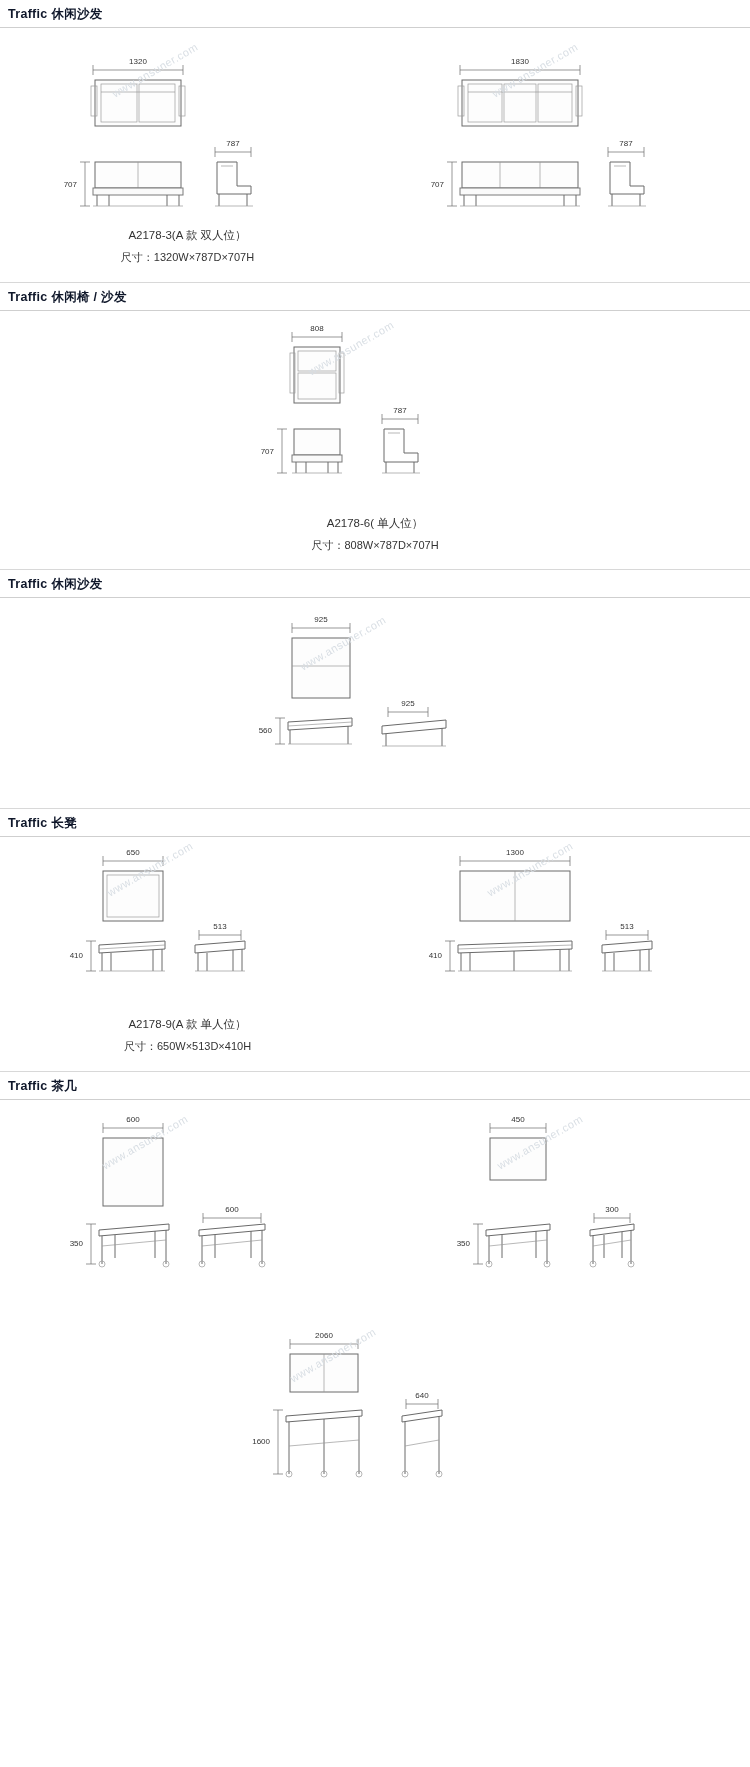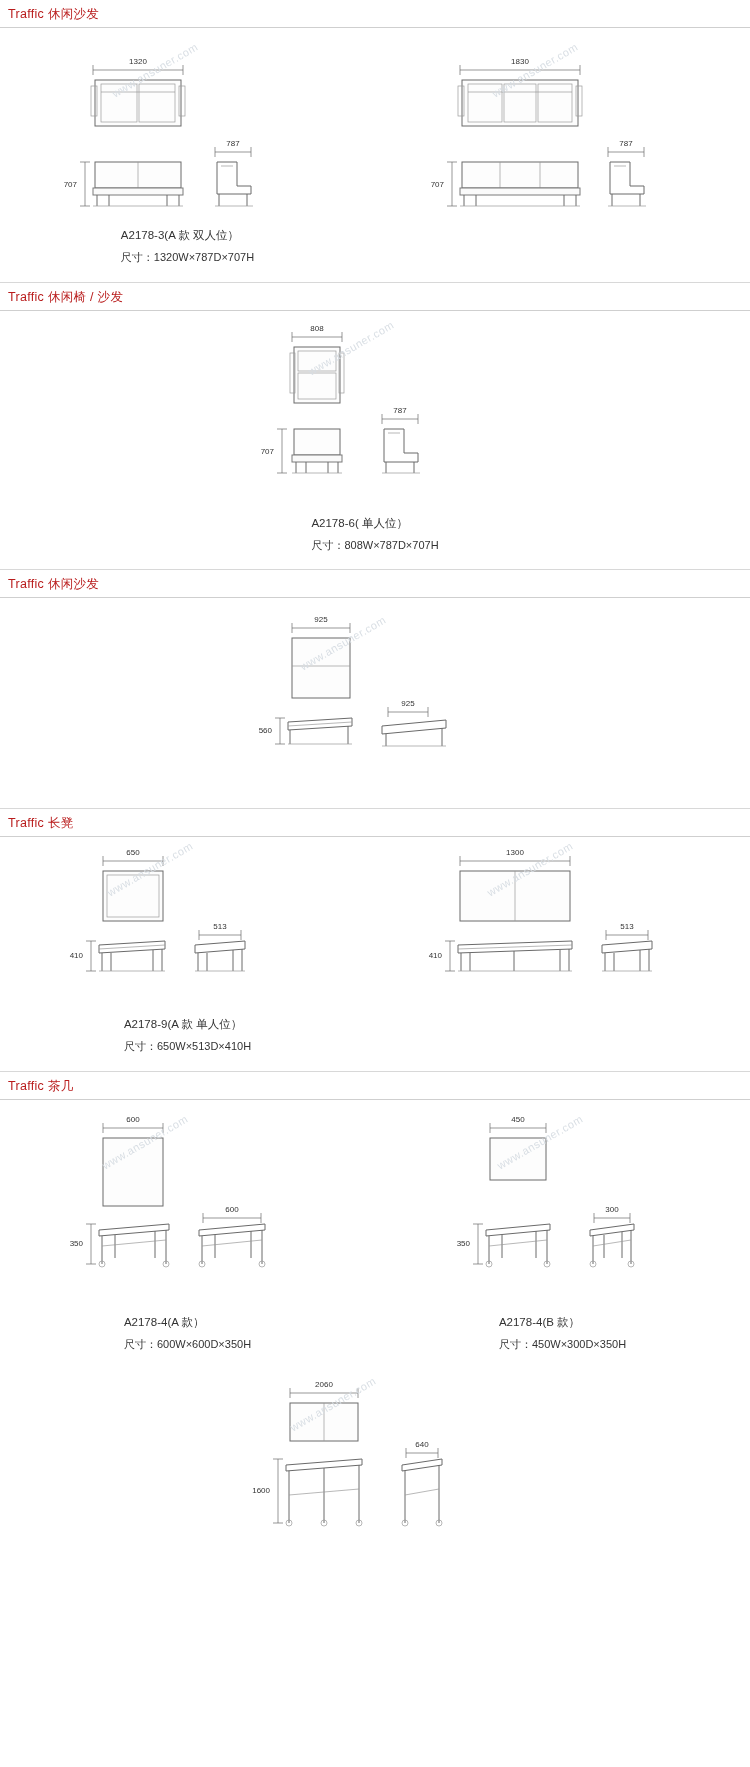--- a/index.html
+++ b/index.html
@@ -10,22 +10,23 @@
     color:#333;
     -webkit-font-smoothing:antialiased;
   }
   .page{width:750px;position:relative;}
 
   
   .section{position:relative;}
   .section-head{
     padding:6px 8px 4px 8px;
     font-size:12.5px;
-    color:#b91c1c;
+    color:#0f172a;
     letter-spacing:.3px;
+    font-weight:bold;
   }
   .rule{height:1px;background:#d8d8d8;width:100%;}
   .rule.top{background:#cfcfcf;}
 
   
   .row{display:flex;width:100%;}
   .row.one{justify-content:center;}
   .item{
     flex:1 1 0;
     display:flex;
@@ -36,21 +37,21 @@
   }
   .item.narrow{flex:0 0 50%;}
   .draw{
     position:relative;
     width:100%;
     display:flex;
     justify-content:center;
     align-items:center;
   }
   .caption{
-    text-align:left;
+    text-align:center;
     font-size:11.5px;
     color:#333;
     line-height:1.9;
     margin-top:6px;
   }
   .caption .name{font-size:11.5px;color:#333;}
   .caption .dim{font-size:11px;color:#333;}
 
   
   .wm{
@@ -398,24 +399,20 @@
             <line class="ln" x1="179" y1="130" x2="179" y2="158"></line>
             <line class="ln" x1="239" y1="124" x2="239" y2="158"></line>
             <line class="ln" x1="192" y1="129" x2="192" y2="152"></line>
             <line class="ln" x1="228" y1="125" x2="228" y2="152"></line>
             <line class="thin" x1="179" y1="140" x2="239" y2="134"></line>
             <circle class="thin" cx="179" cy="158" r="3"></circle>
             <circle class="thin" cx="239" cy="158" r="3"></circle>
           </svg>
           <div class="wm" style="left:100px; top:55px;">www.ansuner.com</div>
         </div>
-        <div class="caption">
-          <div class="name">A2178-4(A 款）</div>
-          <div class="dim">尺寸：600W×600D×350H</div>
-        </div>
       </div>
 
       <div class="item">
         <div class="draw">
           <svg width="330" height="200" viewBox="0 0 330 200">
             <line class="dimline" x1="92" y1="22" x2="148" y2="22"></line>
             <line class="dimline" x1="92" y1="17" x2="92" y2="27"></line>
             <line class="dimline" x1="148" y1="17" x2="148" y2="27"></line>
             <text class="dimtxt" x="120" y="16" text-anchor="middle">450</text>
             <rect class="fillbox" x="92" y="32" width="56" height="42"></rect>
@@ -441,24 +438,20 @@
             <line class="ln" x1="195" y1="130" x2="195" y2="158"></line>
             <line class="ln" x1="233" y1="124" x2="233" y2="158"></line>
             <line class="ln" x1="206" y1="129" x2="206" y2="152"></line>
             <line class="ln" x1="224" y1="126" x2="224" y2="152"></line>
             <line class="thin" x1="195" y1="140" x2="233" y2="134"></line>
             <circle class="thin" cx="195" cy="158" r="3"></circle>
             <circle class="thin" cx="233" cy="158" r="3"></circle>
           </svg>
           <div class="wm" style="left:120px; top:55px;">www.ansuner.com</div>
         </div>
-        <div class="caption">
-          <div class="name">A2178-4(B 款）</div>
-          <div class="dim">尺寸：450W×300D×350H</div>
-        </div>
       </div>
 
     </div>
 
     <div class="row one">
       <div class="item narrow">
         <div class="draw">
           <svg width="330" height="190" viewBox="0 0 330 190">
             <line class="dimline" x1="80" y1="18" x2="148" y2="18"></line>
             <line class="dimline" x1="80" y1="13" x2="80" y2="23"></line>

